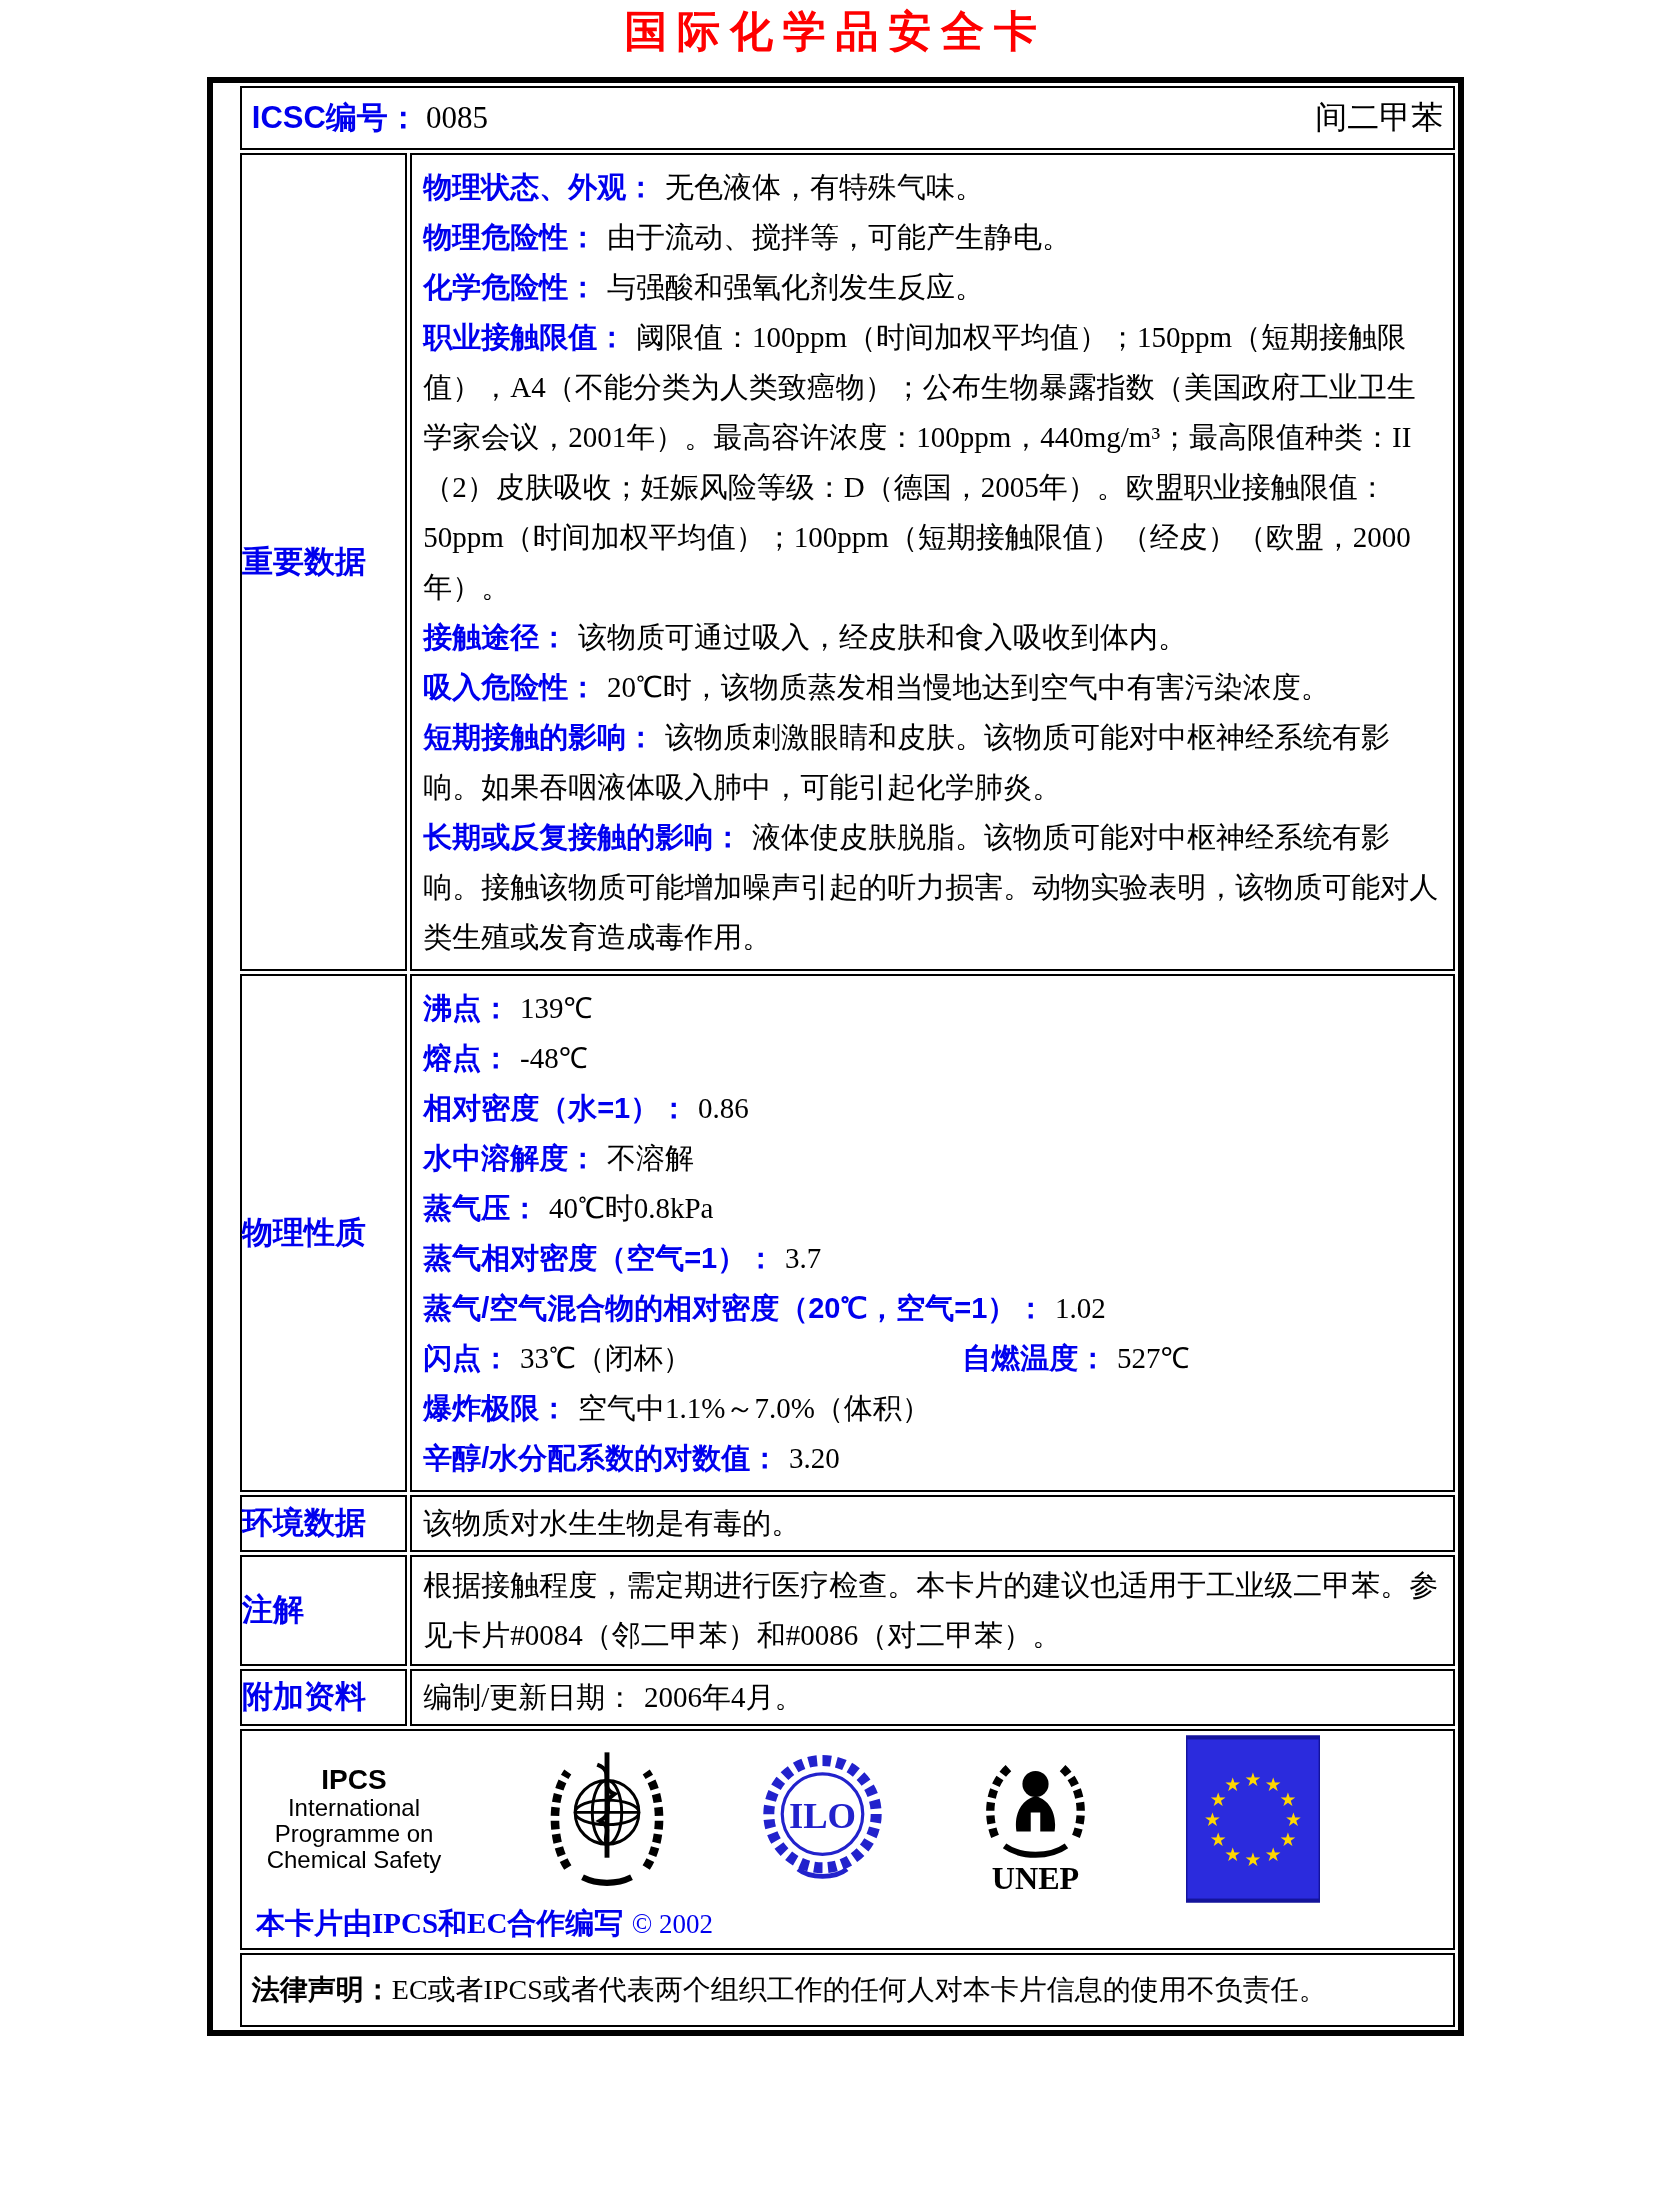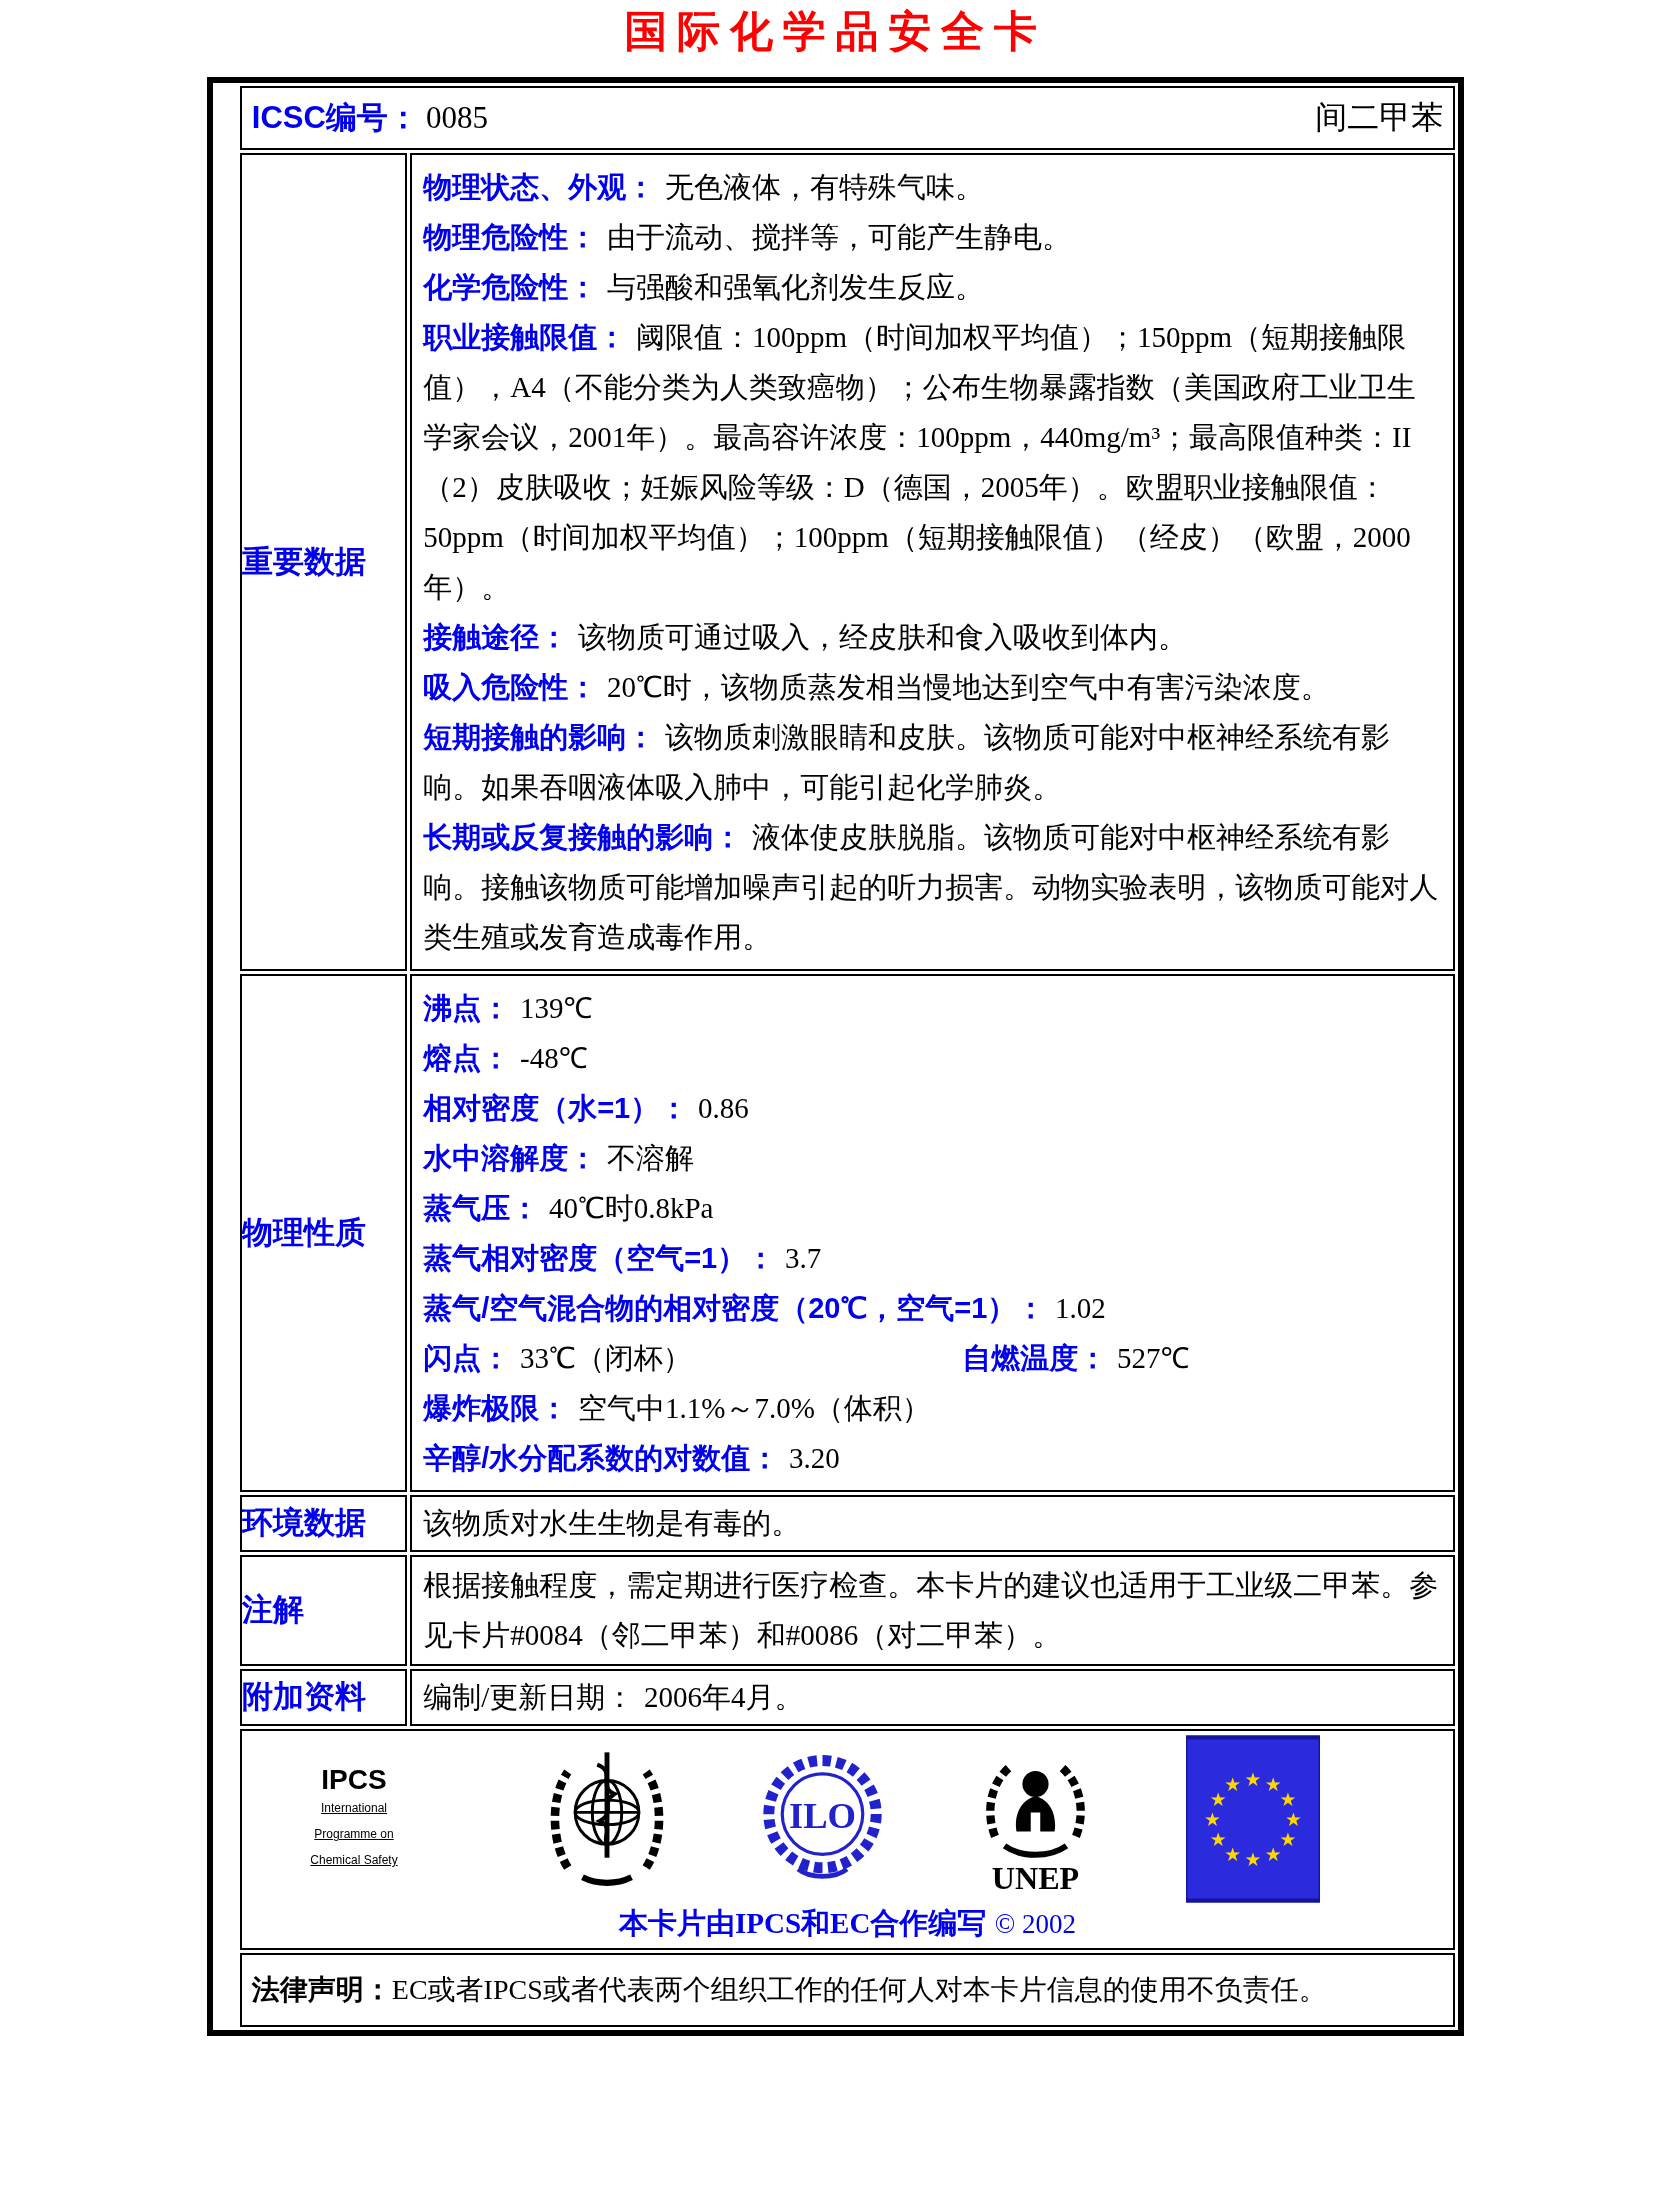--- a/index.html
+++ b/index.html
@@ -55,23 +55,23 @@
   .val { margin-left:9.8px; }
 
   .prop-line { white-space:nowrap; }
   .pair-first { display:inline-block; width:539px; }
 
   
   td.logos { height:176px; vertical-align:middle; padding:4.2px 14px; }
   .logo-strip { display:flex; align-items:center; justify-content:space-between; padding-right:119px; }
   .ipcs-block { width:196px; font-family:"Liberation Sans", sans-serif; color:#000;text-align:center; }
   .ipcs-title { font-weight:bold; font-size:28px; line-height:31px; }
-  .ipcs-sub { font-size:12px; line-height:26px;text-decoration:underline; }
+  .ipcs-sub { font-size:24px; line-height:26px; }
   .logo-caption {
-    text-align:center; margin-top:1.4px;
+    margin-top:1.4px;
     font-size:29px; color:#0000ee; font-weight:bold;
     font-family:"Liberation Serif", serif;
   }
   .logo-caption .copy { font-weight:normal; font-size:27px; margin-left:8.4px; }
 
   td.legal { height:74px; vertical-align:middle; padding:0 9.8px; font-size:28px; }
   .legal-lbl { font-family:"Liberation Sans", sans-serif; font-weight:bold; color:#000; }
 
   svg { display:block; }
 </style>

